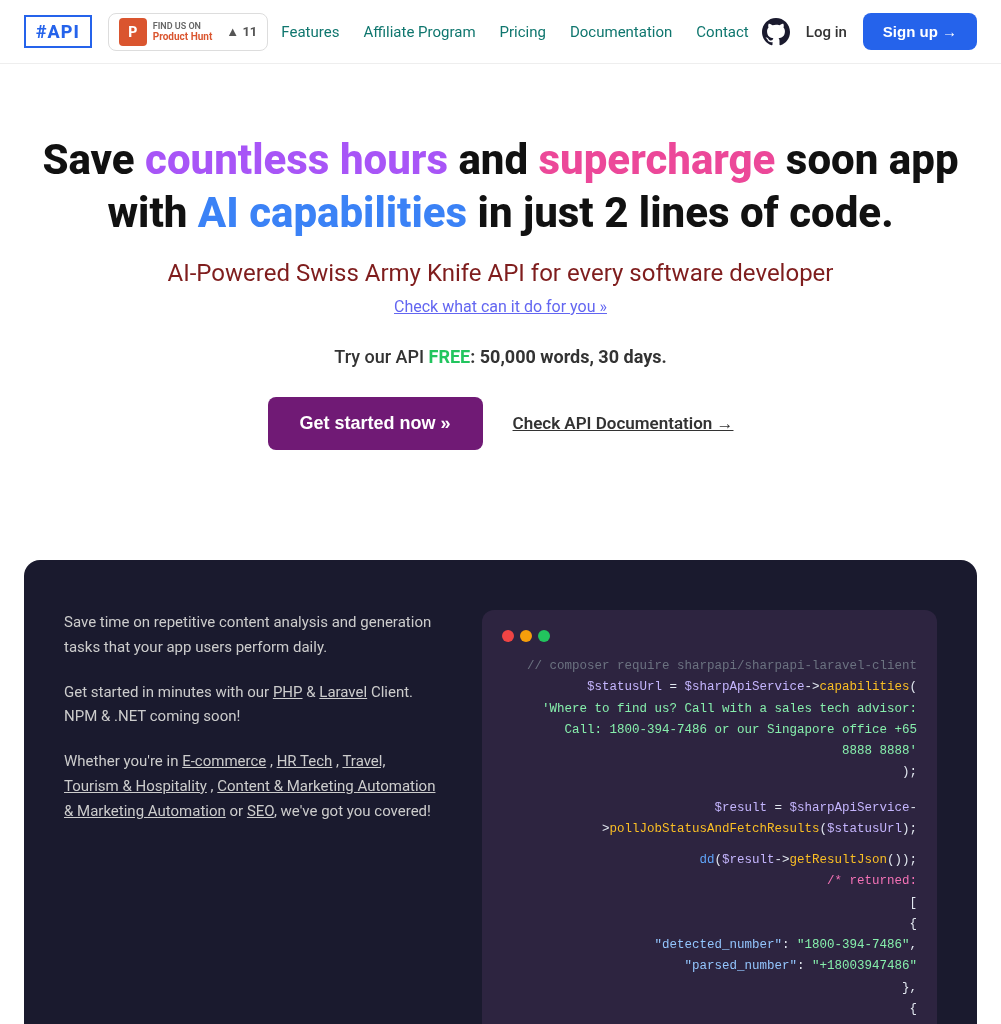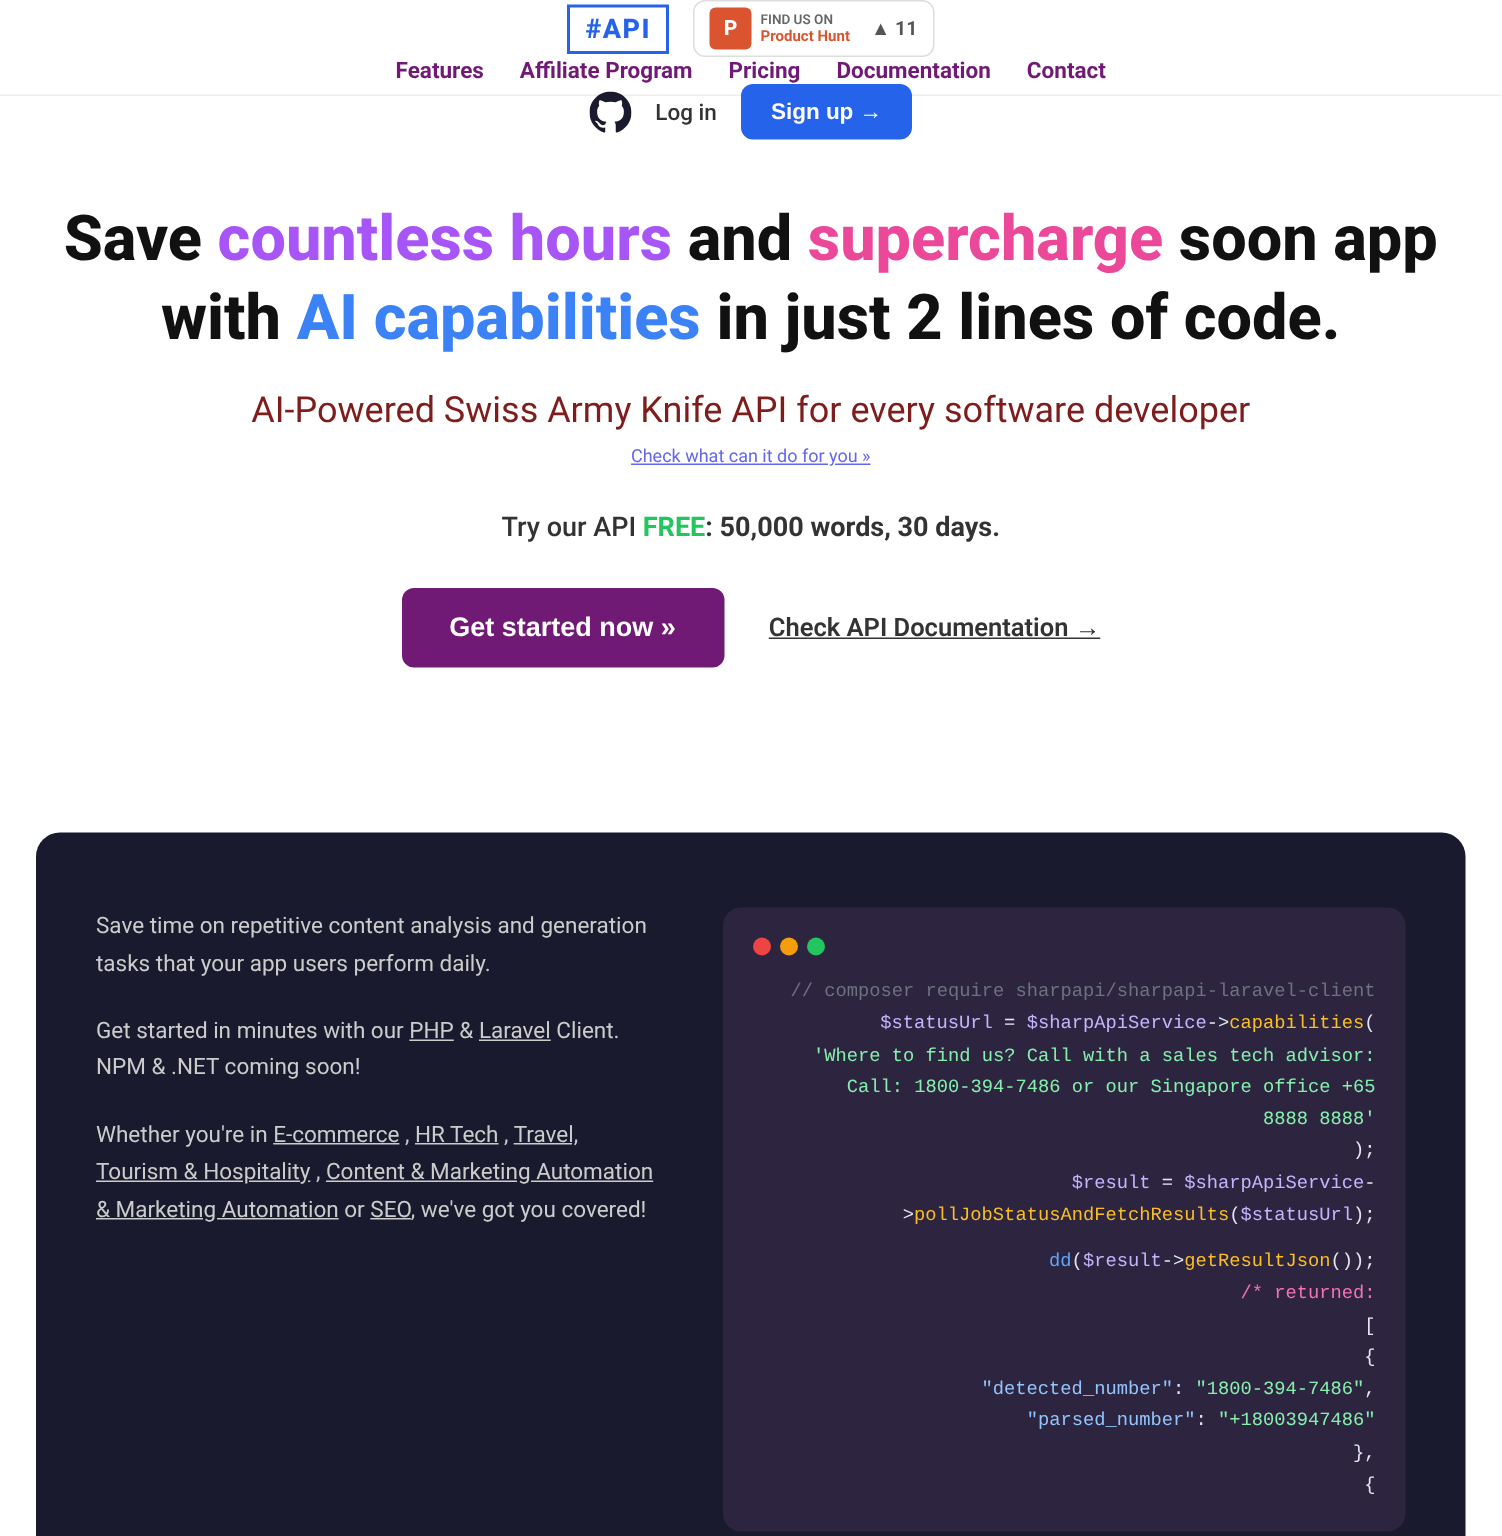--- a/index.html
+++ b/index.html
@@ -1,56 +1,56 @@
 <!DOCTYPE html>
 <html><head>
   <meta charset="utf-8">
   <style>
     * { box-sizing: border-box; margin: 0; padding: 0; }
     body { font-family: -apple-system, BlinkMacSystemFont, 'Segoe UI', Roboto, sans-serif; background: #fff; color: #1a1a2e; }
 
     
     .navbar {
       display: flex; align-items: center; justify-content: space-between;
-      padding: 0 24px; height: 64px; border-bottom: 1px solid #eee; flex-direction: column;
+      padding: 0 24px; height: 64px; border-bottom: 1px solid #eee;
     }
     .navbar-left { display: flex; align-items: center; gap: 16px; }
     .logo-box {
       border: 2px solid #2563eb; padding: 4px 10px; font-weight: 800;
       font-size: 18px; color: #2563eb; letter-spacing: 1px;
     }
     .product-hunt-badge {
       display: flex; align-items: center; gap: 6px;
       border: 1px solid #ddd; border-radius: 8px; padding: 4px 10px;
       font-size: 12px; font-weight: 600;
     }
     .ph-icon { width: 28px; height: 28px; background: #da552f; border-radius: 4px;
       display: flex; align-items: center; justify-content: center; color: white; font-size: 14px; font-weight: 800; }
     .ph-text { display: flex; flex-direction: column; }
     .ph-label { font-size: 9px; color: #666; text-transform: uppercase; }
     .ph-name { font-size: 10px; font-weight: 700; color: #da552f; }
     .ph-count { font-size: 13px; font-weight: 700; color: #555; margin-left: 8px; }
     .navbar-nav { display: flex; align-items: center; gap: 24px; }
-    .nav-link { text-decoration: none; color: #701a75; font-size: 15px; font-weight: 700; }
+    .nav-link { text-decoration: none; color: #0f766e; font-size: 15px; font-weight: 400; }
     .navbar-right { display: flex; align-items: center; gap: 16px; }
     .github-icon { width: 28px; height: 28px; cursor: pointer; }
     .login-link { text-decoration: none; color: #333; font-size: 15px; font-weight: 500; }
     .signup-btn {
       background: #2563eb; color: white; border: none; border-radius: 8px;
       padding: 10px 20px; font-size: 15px; font-weight: 600; cursor: pointer;
     }
 
     
     .hero { text-align: center; padding: 70px 24px 50px; }
     .hero h1 { font-size: 42px; font-weight: 800; line-height: 1.25; color: #111; margin-bottom: 20px; }
     .hero h1 .highlight-purple { color: #a855f7; }
     .hero h1 .highlight-pink { color: #ec4899; }
     .hero h1 .highlight-blue { color: #3b82f6; }
     .hero-sub { font-size: 24px; color: #7f1d1d; margin-bottom: 10px; }
-    .hero-link { color: #6366f1; font-size: 12px; text-decoration: underline; display: block; margin-bottom: 30px; cursor: pointer; }
+    .hero-link { color: #6366f1; font-size: 16px; text-decoration: underline; display: block; margin-bottom: 30px; cursor: pointer; }
     .hero-trial { font-size: 18px; color: #333; font-weight: 500; margin-bottom: 30px; }
     .hero-trial .free { color: #22c55e; font-weight: 700; }
     .hero-trial .bold { font-weight: 700; }
     .hero-buttons { display: flex; align-items: center; justify-content: center; gap: 30px; margin-bottom: 60px; }
     .get-started-btn {
       background: #701a75; color: white; border: none; border-radius: 8px;
       padding: 16px 32px; font-size: 18px; font-weight: 600; cursor: pointer;
     }
     .docs-link {
       font-size: 17px; color: #333; font-weight: 600; text-decoration: underline; cursor: pointer;
@@ -142,21 +142,21 @@
       <div class="dot dot-red"></div>
       <div class="dot dot-yellow"></div>
       <div class="dot dot-green"></div>
     </div>
     <div class="code-content">
       <div><span class="code-comment">// composer require sharpapi/sharpapi-laravel-client</span></div>
       <div><span class="code-variable">$statusUrl</span><span class="code-plain"> = </span><span class="code-variable">$sharpApiService</span><span class="code-plain">-&gt;</span><span class="code-method">capabilities</span><span class="code-plain">(</span></div>
       <div><span class="code-string">&nbsp;&nbsp;&nbsp;&nbsp;'Where to find us? Call with a sales tech advisor:</span></div>
       <div><span class="code-string">&nbsp;&nbsp;&nbsp;&nbsp;Call: 1800-394-7486 or our Singapore office +65 8888 8888'</span></div>
       <div><span class="code-plain">);</span></div>
-      <div style="margin-top:0"><span class="code-variable">$result</span><span class="code-plain"> = </span><span class="code-variable">$sharpApiService</span><span class="code-plain">-&gt;</span><span class="code-method">pollJobStatusAndFetchResults</span><span class="code-plain">(</span><span class="code-variable">$statusUrl</span><span class="code-plain">);</span></div>
+      <div style="margin-top:14px"><span class="code-variable">$result</span><span class="code-plain"> = </span><span class="code-variable">$sharpApiService</span><span class="code-plain">-&gt;</span><span class="code-method">pollJobStatusAndFetchResults</span><span class="code-plain">(</span><span class="code-variable">$statusUrl</span><span class="code-plain">);</span></div>
       <div style="margin-top:10px"><span class="code-function">dd</span><span class="code-plain">(</span><span class="code-variable">$result</span><span class="code-plain">-&gt;</span><span class="code-method">getResultJson</span><span class="code-plain">());</span></div>
       <div><span class="code-return">/* returned:</span></div>
       <div><span class="code-plain">&nbsp;&nbsp;&nbsp;&nbsp;[</span></div>
       <div><span class="code-plain">&nbsp;&nbsp;&nbsp;&nbsp;&nbsp;&nbsp;&nbsp;&nbsp;{</span></div>
       <div><span class="code-plain">&nbsp;&nbsp;&nbsp;&nbsp;&nbsp;&nbsp;&nbsp;&nbsp;&nbsp;&nbsp;&nbsp;&nbsp;</span><span class="code-key">"detected_number"</span><span class="code-plain">: </span><span class="code-string">"1800-394-7486"</span><span class="code-plain">,</span></div>
       <div><span class="code-plain">&nbsp;&nbsp;&nbsp;&nbsp;&nbsp;&nbsp;&nbsp;&nbsp;&nbsp;&nbsp;&nbsp;&nbsp;</span><span class="code-key">"parsed_number"</span><span class="code-plain">: </span><span class="code-string">"+18003947486"</span></div>
       <div><span class="code-plain">&nbsp;&nbsp;&nbsp;&nbsp;&nbsp;&nbsp;&nbsp;&nbsp;},</span></div>
       <div><span class="code-plain">&nbsp;&nbsp;&nbsp;&nbsp;&nbsp;&nbsp;&nbsp;&nbsp;{</span></div>
     </div>
   </div>

